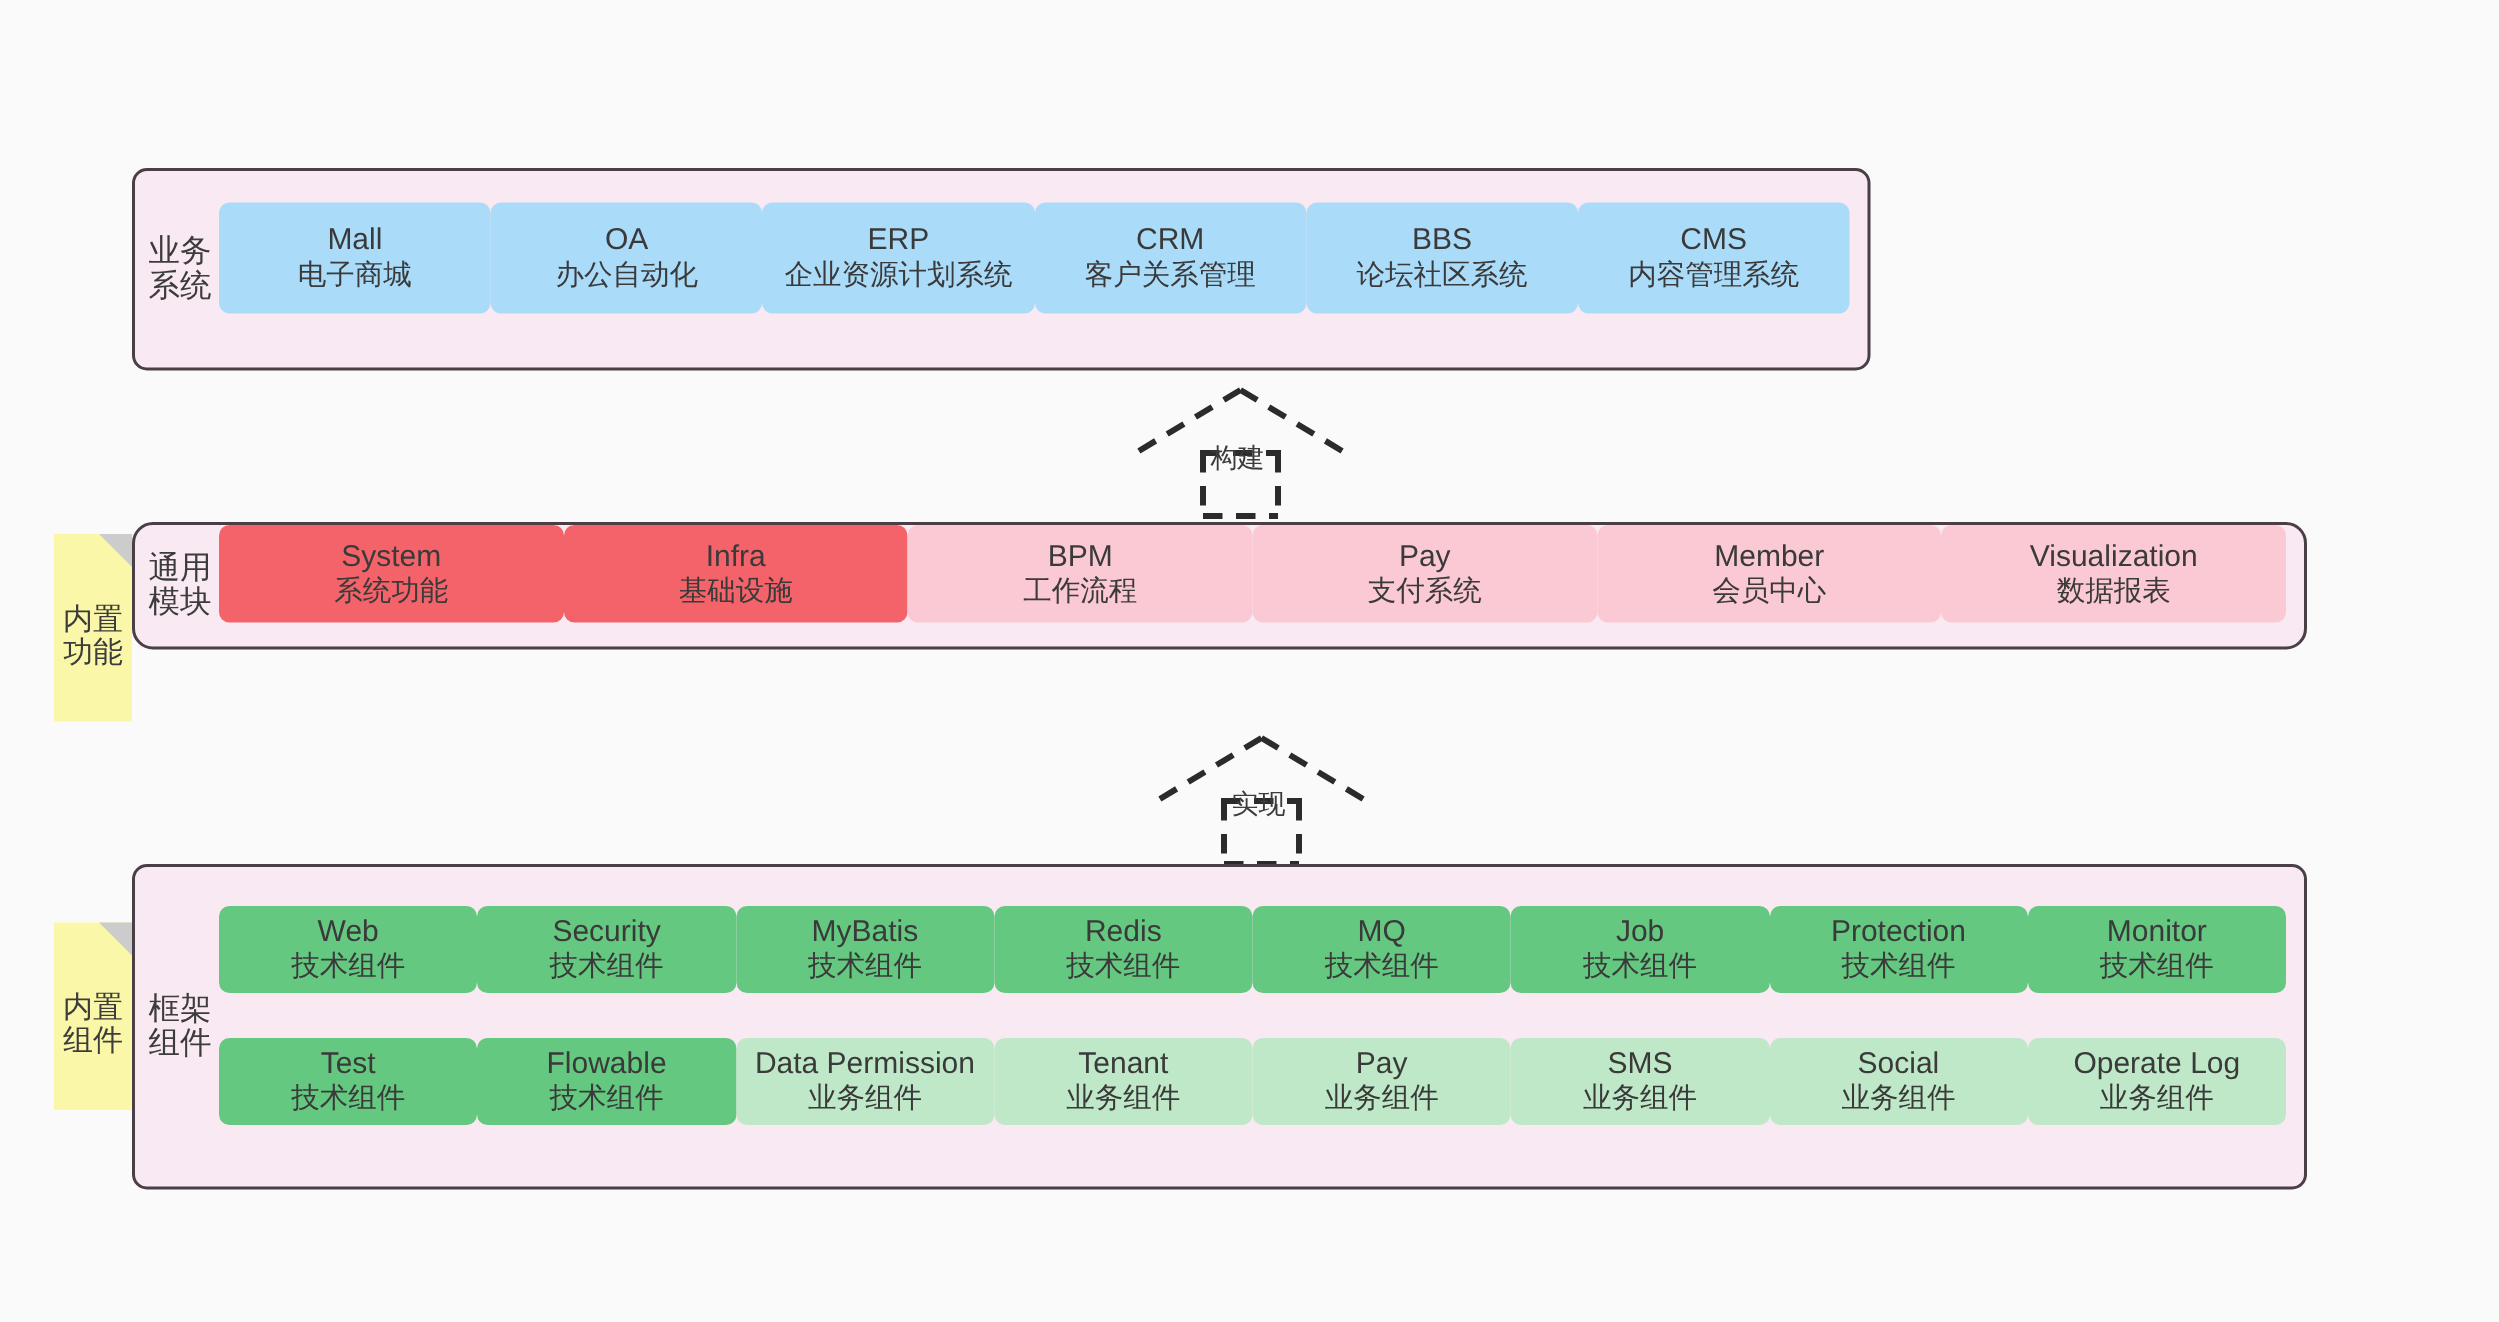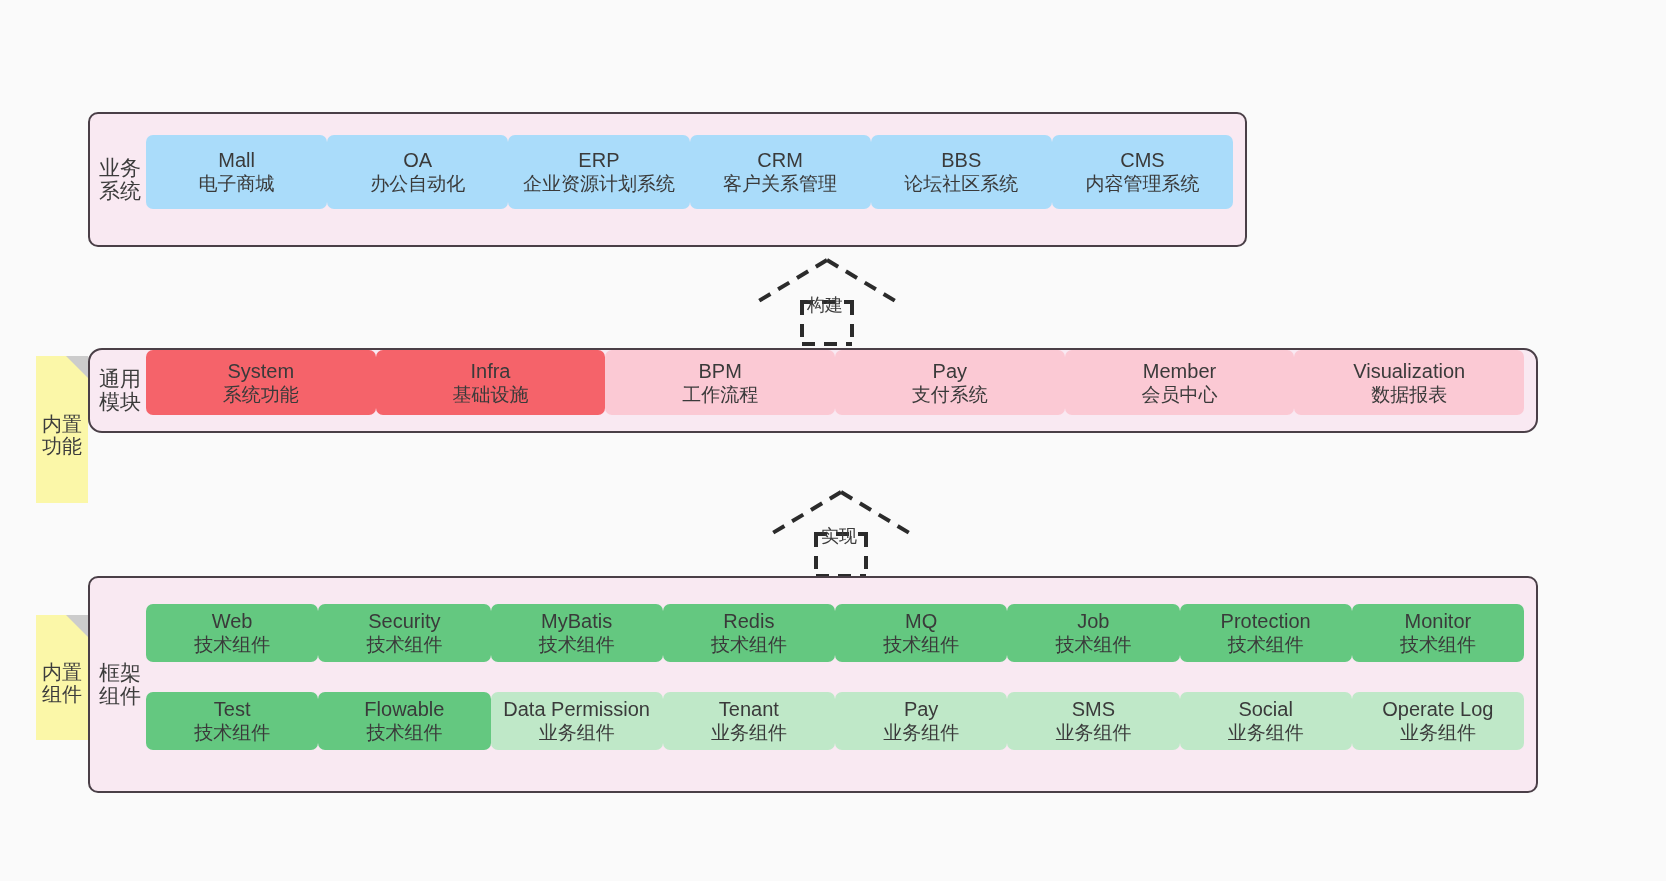--- a/index.html
+++ b/index.html
@@ -117,21 +117,21 @@
     padding-top: 10px;
     user-select: none;
   }
   .note .fold {
     position: absolute;
     top: 0; right: 0;
     width: 0; height: 0;
     border-left: 22px solid transparent;
     border-top: 22px solid #cccccc;
   }
-  #note-functions  { left: 36px; top: 356px; width: 52px; height: 147px; }
+  #note-functions  { left: 36px; top: 356px; width: 52px; height: 125px; }
   #note-components { left: 36px; top: 615px; width: 52px; height: 125px; }
 
   
   .arrow {
     position: absolute;
     pointer-events: none;
   }
   .arrow-label {
     position: absolute;
     font-size: 18px;

